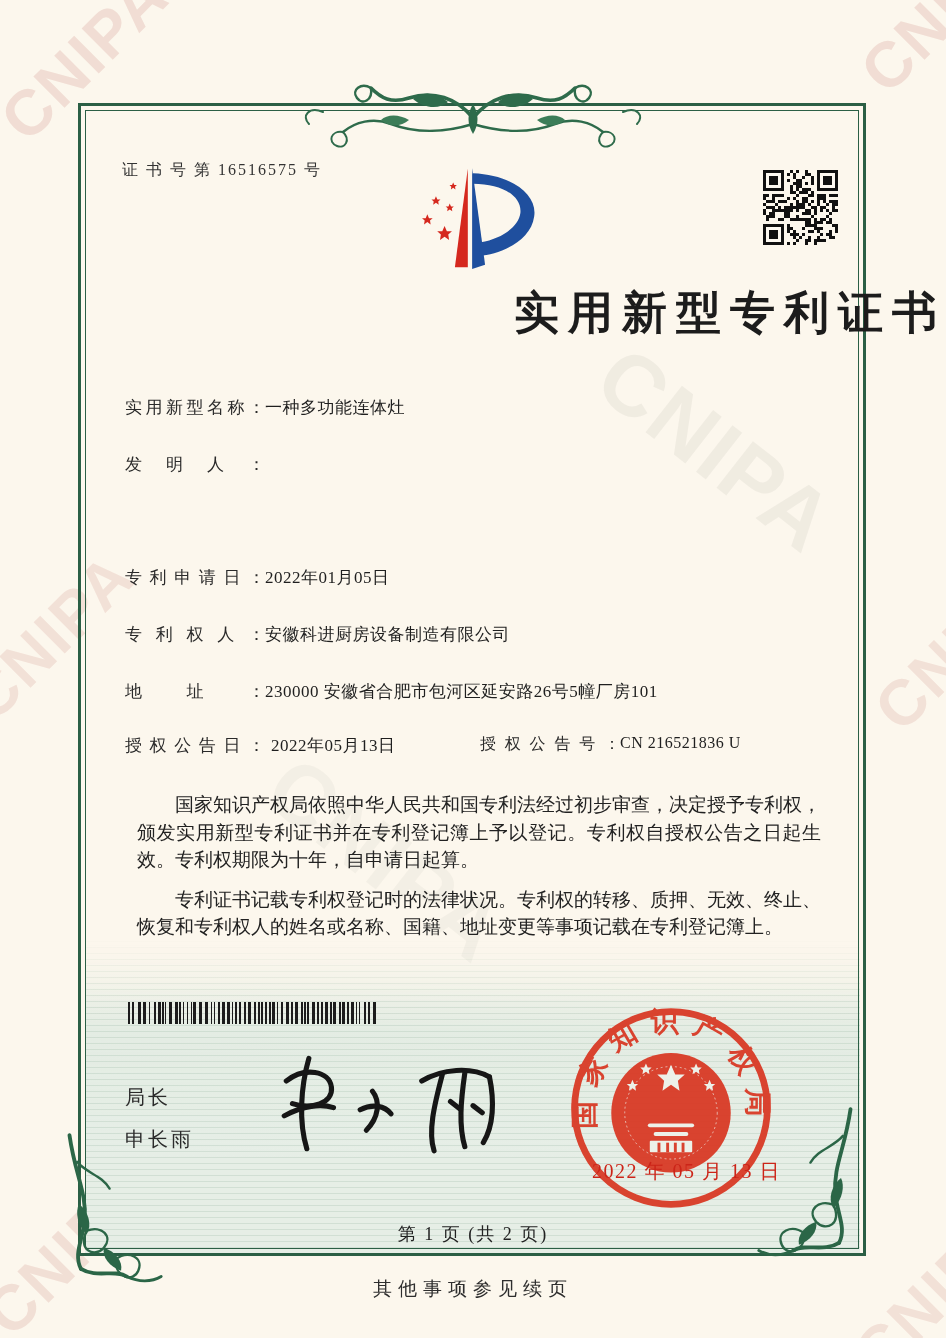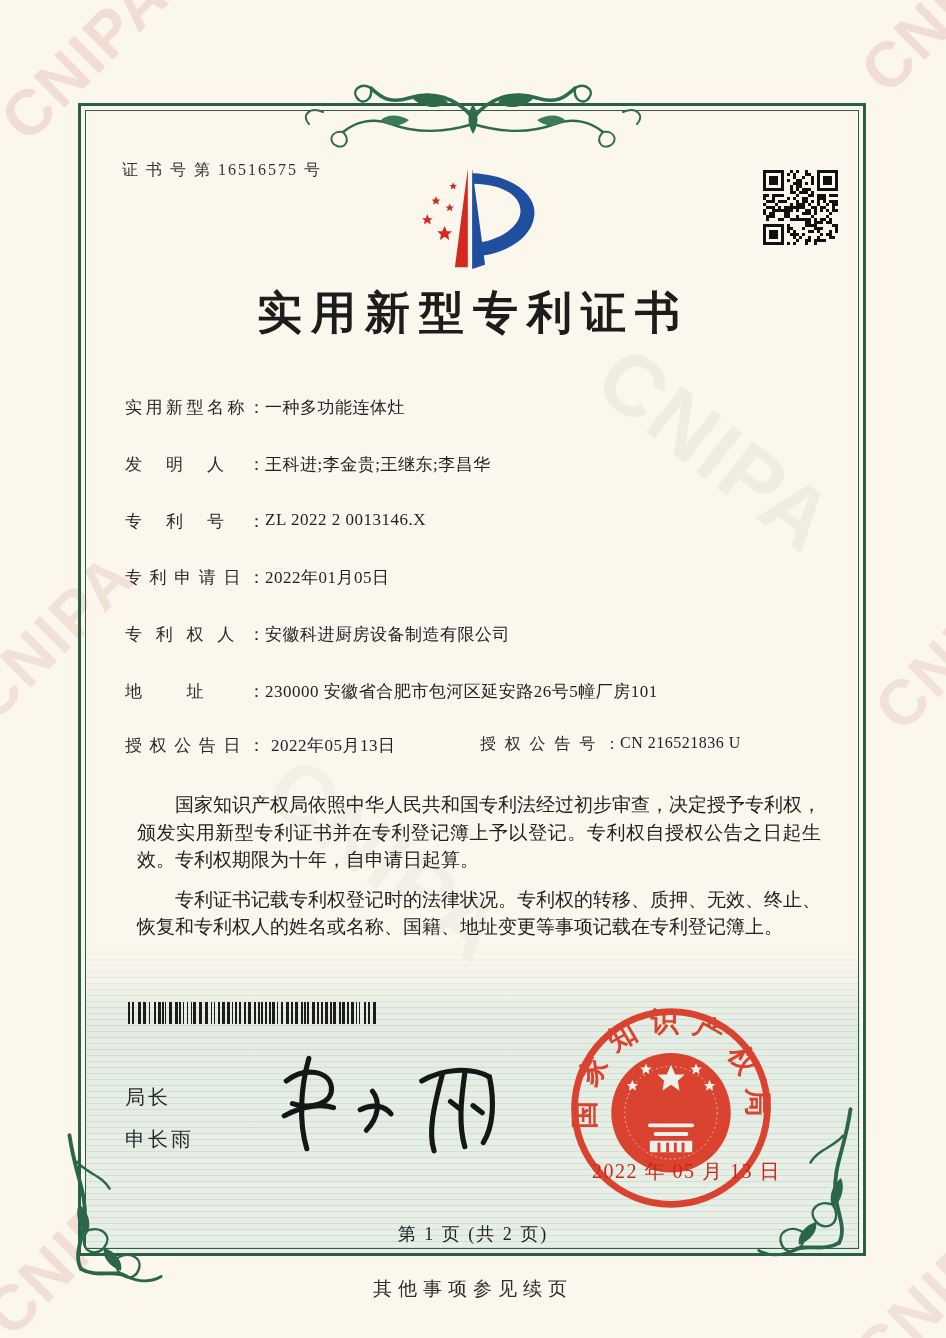--- a/index.html
+++ b/index.html
@@ -30,21 +30,21 @@
   .wm{
     position:absolute; font-family:"Liberation Sans",sans-serif; font-weight:bold;
     color:#dba9a0; pointer-events:none; z-index:0; letter-spacing:2px;
   }
   .wm.gray{color:#8f8f82;}
   
   .cert-no{position:absolute; left:122px; top:160px; font-size:16px; letter-spacing:2px; color:#333; z-index:2;}
   .logo{position:absolute; left:398px; top:163px; z-index:2;}
   .qr{position:absolute; left:763px; top:170px; z-index:2;}
   .title{
-    position:absolute; left:0; right:0; top:283px; text-align:center; z-index:2;
+    position:absolute; left:0; right:0; top:283px; text-align:right; z-index:2;
     font-size:45px; font-weight:bold; letter-spacing:9px; color:#1c1c1c;
   }
   
   .frow{position:absolute; left:125px; width:715px; display:flex; font-size:17px; z-index:2; white-space:nowrap;}
   .flabel{display:inline-block; width:140px; text-align:justify; text-align-last:justify; color:#2a2a2a; flex:0 0 140px;}
   .fval{letter-spacing:.5px; color:#1f1f1f;}
   .grant2{position:absolute; left:480px; display:flex; font-size:16px; z-index:2; white-space:nowrap;}
   
   .body-text{
     position:absolute; left:125px; top:779px; width:708px; z-index:2;
@@ -342,25 +342,20 @@
     </svg>
 
   <div class="title">实用新型专利证书</div>
 
   <div class="frow" style="top:396px;">
     <span class="flabel">实用新型名称：</span>
     <span class="fval">一种多功能连体灶</span>
   </div>
   <div class="frow" style="top:453px;">
     <span class="flabel">发明人：</span>
-    <span class="fval">王科进;李金贵;王继东;李昌华</span>
-  </div>
-  <div class="frow" style="top:510px;">
-    <span class="flabel">专利号：</span>
-    <span class="fval">ZL 2022 2 0013146.X</span>
   </div>
   <div class="frow" style="top:566px;">
     <span class="flabel">专利申请日：</span>
     <span class="fval">2022年01月05日</span>
   </div>
   <div class="frow" style="top:623px;">
     <span class="flabel">专利权人：</span>
     <span class="fval">安徽科进厨房设备制造有限公司</span>
   </div>
   <div class="frow" style="top:680px;">

